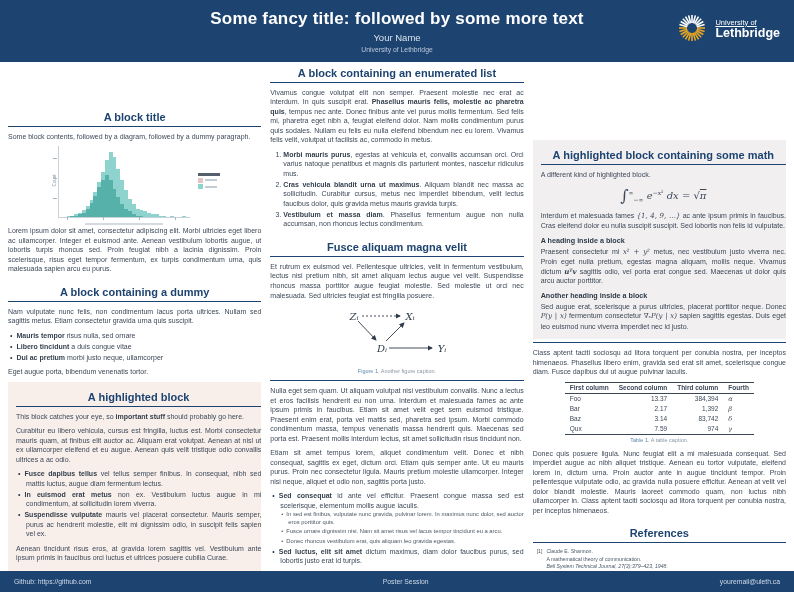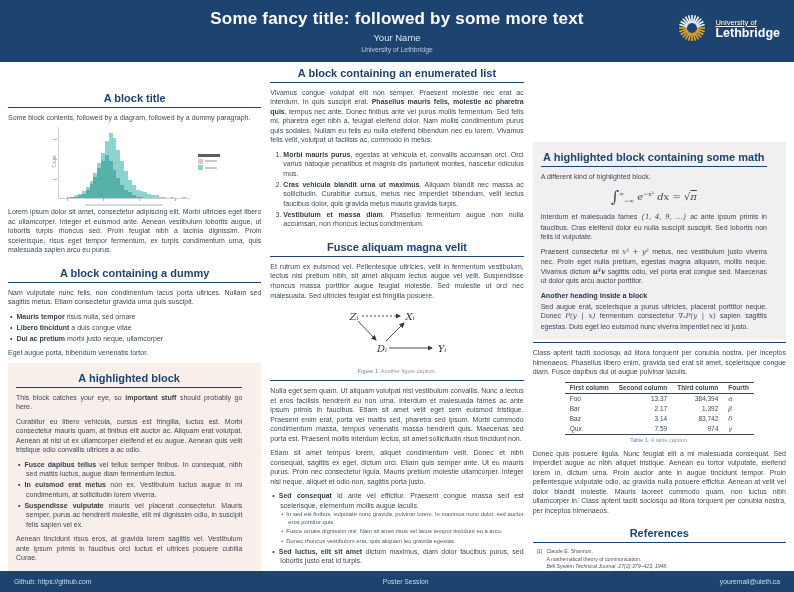--- a/index.html
+++ b/index.html
@@ -28,21 +28,21 @@
   b { color:#333f4d; }
   ul.bul, ol.enum { margin:2px 0 5px 10px; }
   ul.bul li, ol.enum li { font-size:7px; line-height:1.36; color:#3c4858; margin-bottom:1.5px;
     text-align:justify; }
   ul.bul { list-style:none; }
   ul.bul > li::before { content:"•"; color:#2d3a48; margin-left:-8px; margin-right:4px; }
   ol.enum { list-style:decimal; margin-left:13px; }
   ul.sub { list-style:none; margin:1px 0 1px 8px; }
   ul.sub li { font-size:5.8px; line-height:1.35; color:#4a5866; }
   ul.sub li::before { content:"•"; margin-left:-7px; margin-right:3px; }
-  .hl { background:#f8efeb; padding:2px 19px 8px 8px; margin-top:4px; }
+  .hl { background:#f8efeb; padding:2px 0 8px 8px; margin-top:4px; }
   .hl.gray { background:#f1eff0; }
   .hl .rule { border-color:#1d4370; }
   
   .fig-hist { display:flex; justify-content:center; margin:4px 0 8px 0; }
   .hist-wrap { display:flex; align-items:center; }
   .ylab { font-size:4.5px; color:#8a97a5; transform:rotate(-90deg); width:8px; }
   .plot { position:relative; width:132px; height:72px;
     border-left:1px solid #c9d2da; border-bottom:1px solid #c9d2da; display:flex;
     align-items:flex-end; padding:0 4px; }
   .bin { position:relative; flex:1; height:100%; }
@@ -369,20 +369,21 @@
   <div class="col">
     <div class="hl gray" style="margin-top:0">
       <div class="block-title">A highlighted block containing some math</div>
       <div class="rule"></div>
       <p class="body">A different kind of highlighted block.</p>
       <div class="math-display">
         <span class="intg">∫</span><sup>∞</sup><sub>−∞</sub>
         <span>e</span><sup>−x²</sup><span> dx = </span><span>√</span><span class="sqrt-arg">π</span>
       </div>
       <p class="body"><span>Interdum et malesuada fames </span><span class="mi">{1, 4, 9, …}</span><span> ac ante ipsum primis in faucibus. Cras eleifend dolor eu nulla suscipit suscipit. Sed lobortis non felis id vulputate.</span></p>
+      <div class="inhead">A heading inside a block</div>
       <p class="body"><span>Praesent consectetur mi </span><span class="mi">x² + y²</span><span> metus, nec vestibulum justo viverra nec. Proin eget nulla pretium, egestas magna aliquam, mollis neque. Vivamus dictum </span><b class="mi">uᵀv</b><span> sagittis odio, vel porta erat congue sed. Maecenas ut dolor quis arcu auctor porttitor.</span></p>
       <div class="inhead">Another heading inside a block</div>
       <p class="body" style="margin-bottom:0"><span>Sed augue erat, scelerisque a purus ultricies, placerat porttitor neque. Donec </span><span class="mi">P(y | x)</span><span> fermentum consectetur </span><span class="mi">∇ₓP(y | x)</span><span> sapien sagittis egestas. Duis eget leo euismod nunc viverra imperdiet nec id justo.</span></p>
     </div>
 
     <div class="rule"></div>
     <p class="body">Class aptent taciti sociosqu ad litora torquent per conubia nostra, per inceptos himenaeos. Phasellus libero enim, gravida sed erat sit amet, scelerisque congue diam. Fusce dapibus dui ut augue pulvinar iaculis.</p>
 
     <table class="tbl">
       <thead>

